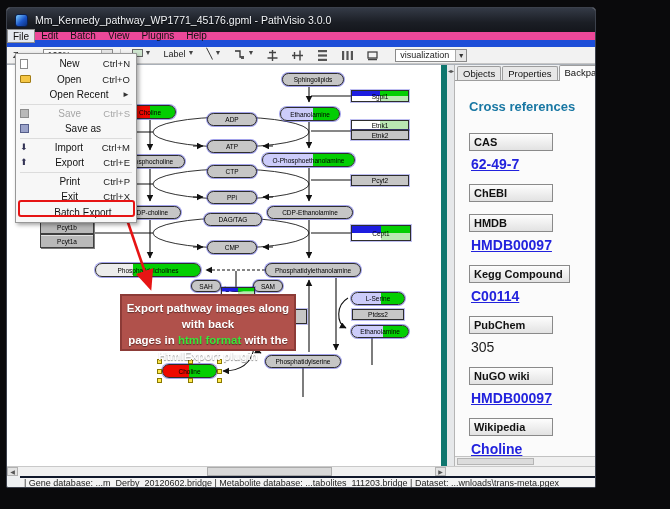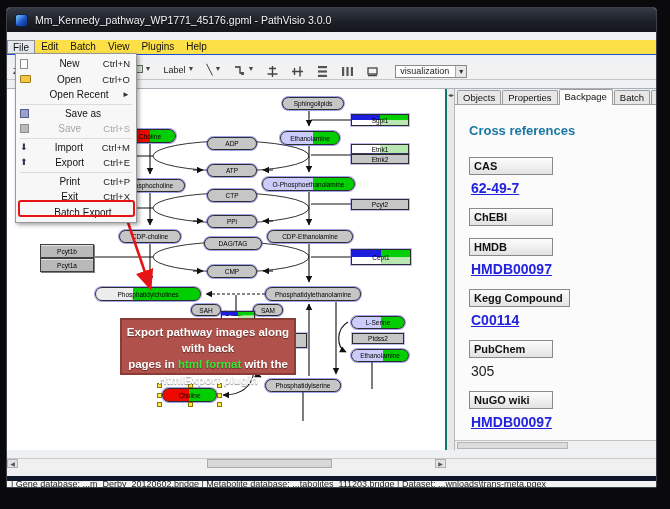--- a/index.html
+++ b/index.html
@@ -1,49 +1,49 @@
 <!DOCTYPE html>
 <html><head>
 <meta charset="utf-8">
 <style>
   * { margin:0; padding:0; box-sizing:border-box; }
   html,body { width:670px; height:509px; overflow:hidden; }
   body { background:#0a0a0c; font-family:"Liberation Sans","DejaVu Sans",sans-serif; position:relative; }
   #desktop { position:absolute; inset:0; background:#0a0a0c; }
 
   
-  #win { position:absolute; left:6px; top:7px; width:651px; height:481px;
+  #win { position:absolute; left:6px; top:7px; width:590px; height:481px;
          background:#eef0f2; border:1px solid #3c414c; border-radius:4px 4px 2px 2px;
-         display:flex; flex-direction:column; overflow:hidden;gap:8px; }
+         display:flex; flex-direction:column; overflow:hidden; }
   #titlebar { height:24px; background:linear-gradient(#343a46,#1b1e25 60%,#14161c);
               display:flex; align-items:center; padding:0 8px; flex:0 0 auto; }
   #appicon { width:13px; height:13px; border-radius:3px; margin-right:7px;
              background:linear-gradient(135deg,#7fd0ff,#1b55c8 55%,#0c2f7a); border:1px solid #0a1f4e; }
   #title { color:#f2f4f8; font-size:10.5px; text-shadow:0 1px 1px #000; white-space:nowrap; }
 
-  #menubar { height:15px; background:#fde047; border-bottom:1px solid #1d4ed8;
+  #menubar { height:15px; background:#ec4899; border-bottom:7px solid #1d4ed8;
              display:flex; align-items:center; font-size:10px; color:#111; flex:0 0 auto; }
   .menu-item { padding:0 6px; height:14px; line-height:14px; }
   .menu-item.open { border:1px solid #8f8f8f; background:#e4e9f0; padding:0 5px; }
 
   #toolbar { height:17px; background:#f2f2f2; border-bottom:1px solid #c6c6c6;
              display:flex; align-items:center; gap:4px; padding:0 6px; font-size:9px; color:#222; flex:0 0 auto; }
   .tb-sep { width:1px; height:12px; background:#c2c2c2; margin:0 3px; }
   .combo { background:#fff; border:1px solid #8a8a8a; height:13px; display:flex; align-items:center;
            font-size:9px; padding-left:4px; }
   .combo .arrow { margin-left:auto; width:11px; height:11px; background:#e7e7e7; border-left:1px solid #aaa;
                   font-size:7px; display:flex; align-items:center; justify-content:center; color:#333; }
   .tb-btn { height:15px; display:flex; align-items:flex-start; gap:2px; padding:0 3px; border:1px solid transparent; }
   .tb-btn .drop { font-size:7px; color:#444; }
   .glyph { font-size:10px; line-height:10px; }
   .mini-ico { display:block; }
 
   
   #main { flex:1 1 auto; display:flex; border-top:1px solid #aab0b8; min-height:0; }
-  #canvas { position:relative; width:440px; background:#fff; border-right:2px solid #0f766e; overflow:hidden; }
+  #canvas { position:relative; width:440px; background:#fff; border-right:6px solid #0f766e; overflow:hidden; }
   #splitter { width:8px; background:#e6e8ea; border-right:1px solid #b5b5b5; position:relative; }
   #splitter .knob { position:absolute; top:2px; left:1px; font-size:6px; color:#555; letter-spacing:0; }
 
   
   .pnode { position:absolute; display:flex; align-items:center; justify-content:center;
            font-size:6.5px; color:#000; white-space:nowrap; border:1px solid #2d2d2d; }
   .pill { border-radius:7px; box-shadow:0 0 0 1px rgba(70,70,215,.5); }
   .gray { background:#c6c6c6; }
   .redgreen { background:linear-gradient(90deg,#ee0800 0 50%,#03ce03 50%); }
   .lavgreen { background:linear-gradient(90deg,#ccccfa 0 55%,#03ce03 55%); }
@@ -100,22 +100,22 @@
   .xref-val .plain { color:#222; }
   #expr-heading { font-weight:bold; font-size:12px; color:#111; margin:4px 0 0 0; }
   #panel-hscroll { height:10px; background:#f0f0f0; border-top:1px solid #c2c2c2; position:relative; }
   #panel-hscroll .thumb { position:absolute; left:2px; top:1px; height:7px; width:55%; background:#dcdcdc; border:1px solid #b5b5b5; }
 
   
   #hscroll { height:10px; background:#f0f0f0; border-top:1px solid #c9c9c9; position:relative; flex:0 0 auto; }
   #hscroll .btn { position:absolute; top:0; width:11px; height:9px; background:#e3e3e3; border:1px solid #b2b2b2;
                   font-size:6px; color:#555; display:flex; align-items:center; justify-content:center; }
   #hscroll .thumb { position:absolute; left:200px; top:0; width:125px; height:9px; background:#d8d8d8; border:1px solid #ababab; }
-  #statusbar { height:11px; background:#f3f3f3; border-top:5px solid #0f172a; font-size:9px; color:#222;
-               display:flex; align-items:center; padding-left:4px; white-space:nowrap; flex:0 0 auto; }
+  #statusbar { height:11px; background:#f3f3f3; border-top:2px solid #0f172a; font-size:9px; color:#222;
+               display:flex; align-items:center; padding-left:4px; white-space:nowrap; flex:0 0 auto;margin-left:13px; }
 
   
   #red-arrow { position:absolute; inset:0; pointer-events:none; z-index:28; }
 </style>
 </head>
 <body>
 
 <div id="desktop">
 <div id="win">
 
@@ -428,33 +428,33 @@
           </span>
       <span class="fm-label">Open</span>
           <span class="fm-short">Ctrl+O</span>
     </div>
     <div class="fm-row">
       <span class="fm-ico"></span>
       <span class="fm-label">Open Recent</span>
           <span class="fm-sub">►</span>
     </div>
     <div class="fm-sep"></div>
+    <div class="fm-row disabled">
+      <span class="fm-ico">
+            <span class="ico-floppy gray"></span>
+          </span>
+      <span class="fm-label">Save</span>
+          <span class="fm-short">Ctrl+S</span>
+    </div>
     <div class="fm-row">
       <span class="fm-ico">
             <span class="ico-floppy"></span>
           </span>
       <span class="fm-label">Save as</span>
           <span class="fm-short"></span>
-    </div>
-    <div class="fm-row disabled">
-      <span class="fm-ico">
-            <span class="ico-floppy gray"></span>
-          </span>
-      <span class="fm-label">Save</span>
-          <span class="fm-short">Ctrl+S</span>
     </div>
     <div class="fm-sep"></div>
     <div class="fm-row">
       <span class="fm-ico">
             <span class="ico-arrow">⬇</span>
           </span>
       <span class="fm-label">Import</span>
           <span class="fm-short">Ctrl+M</span>
     </div>
     <div class="fm-row">

